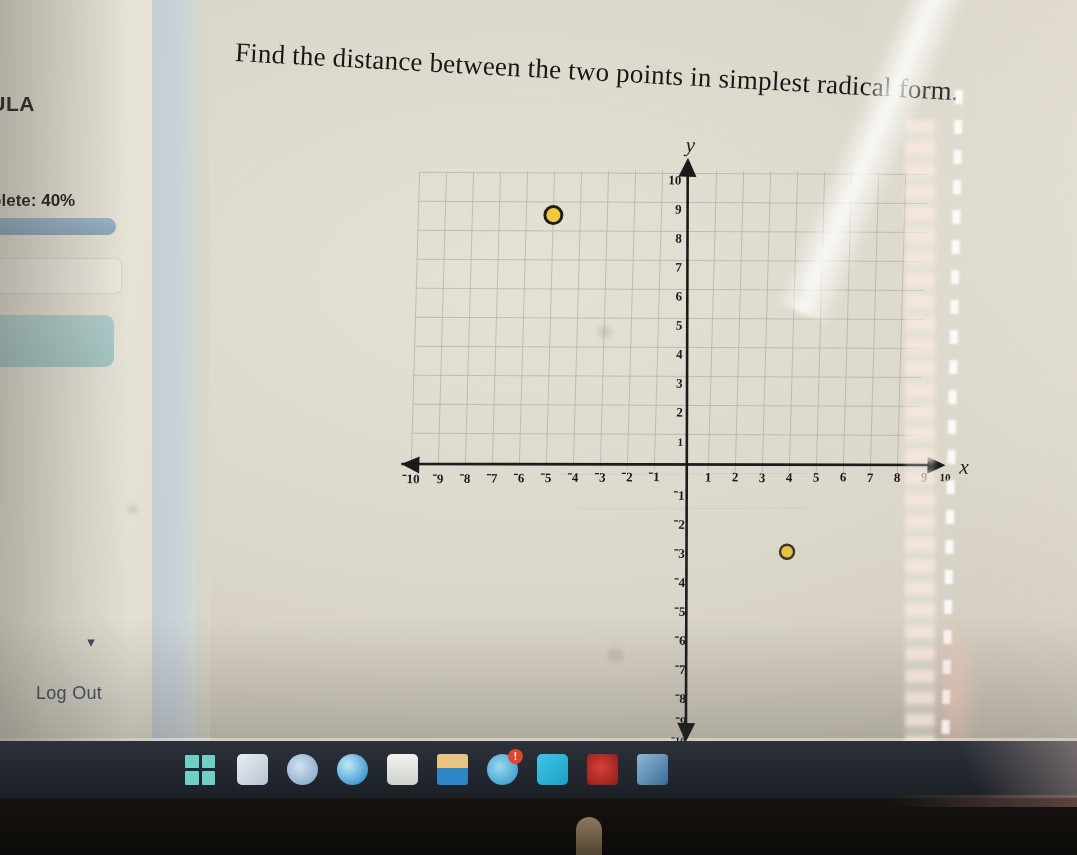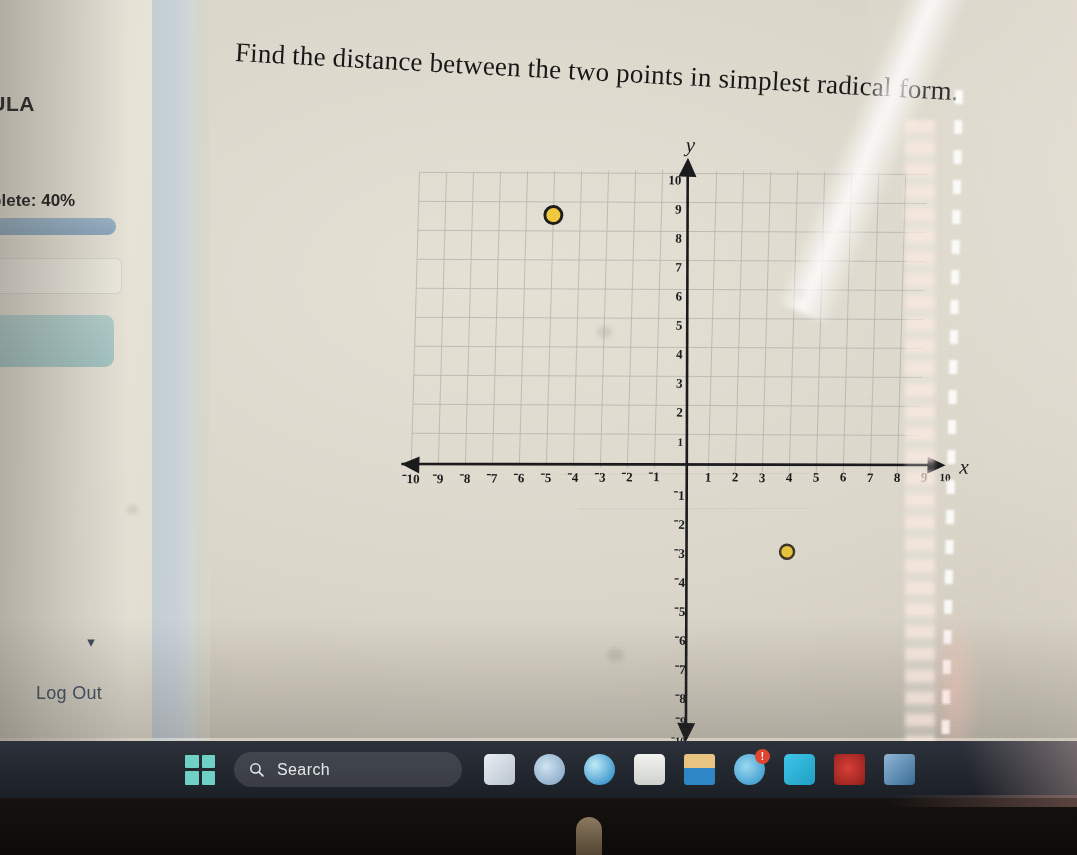--- a/index.html
+++ b/index.html
@@ -366,27 +366,20 @@
 
 <div id="taskbar">
 
   <div class="tb-start">
     <i></i>
       <i></i>
       <i></i>
       <i></i>
   </div>
 
-  <div class="tb-search">
-    <svg width="17" height="17" viewBox="0 0 24 24">
-      <circle cx="10.5" cy="10.5" r="6.5" fill="none" stroke="#e6e8ec" stroke-width="2.2"></circle>
-      <line x1="15.5" y1="15.5" x2="21" y2="21" stroke="#e6e8ec" stroke-width="2.4" stroke-linecap="round"></line>
-    </svg>
-    <span class="lbl">Search</span>
-  </div>
 
   <div class="tb-icons">
     <span class="tb-ic ic-taskview"></span>
     <span class="tb-ic ic-widgets"></span>
     <span class="tb-ic ic-edge"></span>
     <span class="tb-ic ic-store"></span>
     <span class="tb-ic ic-folder"></span>
     <span class="tb-ic ic-globe">
       <span class="badge">!</span>
     </span>

